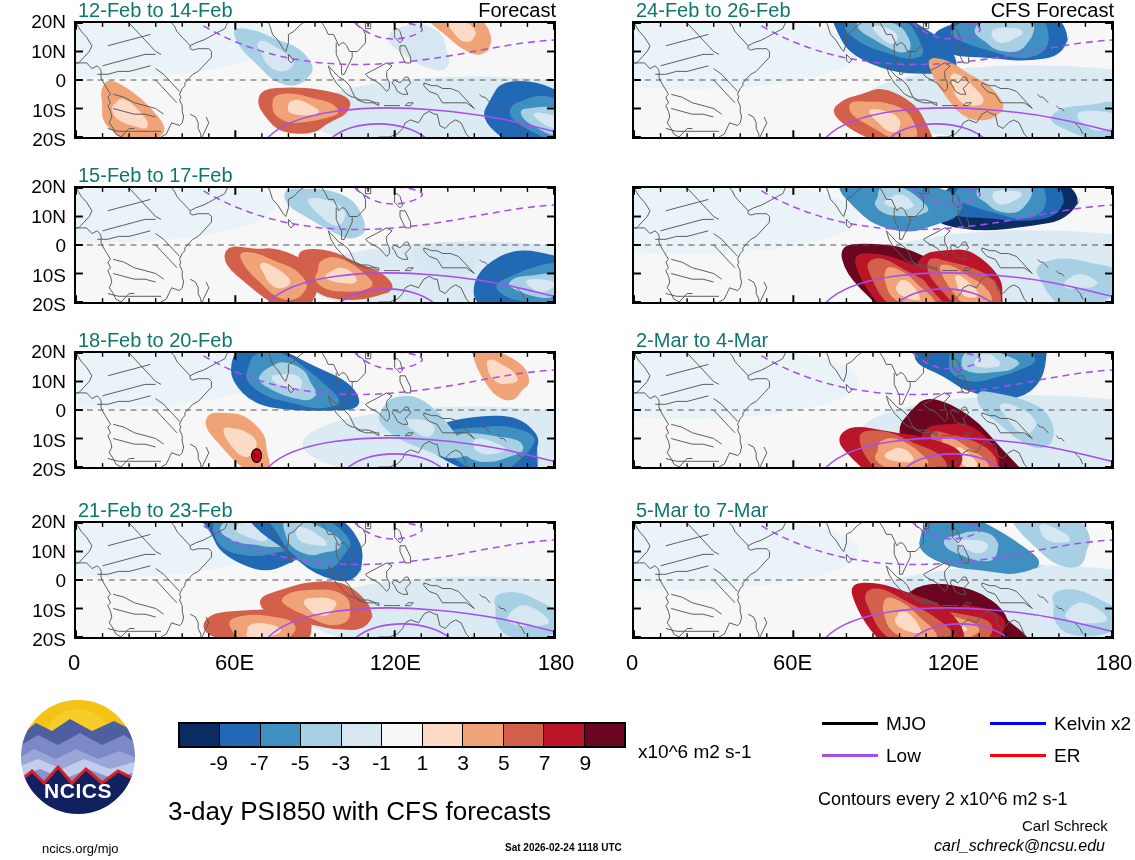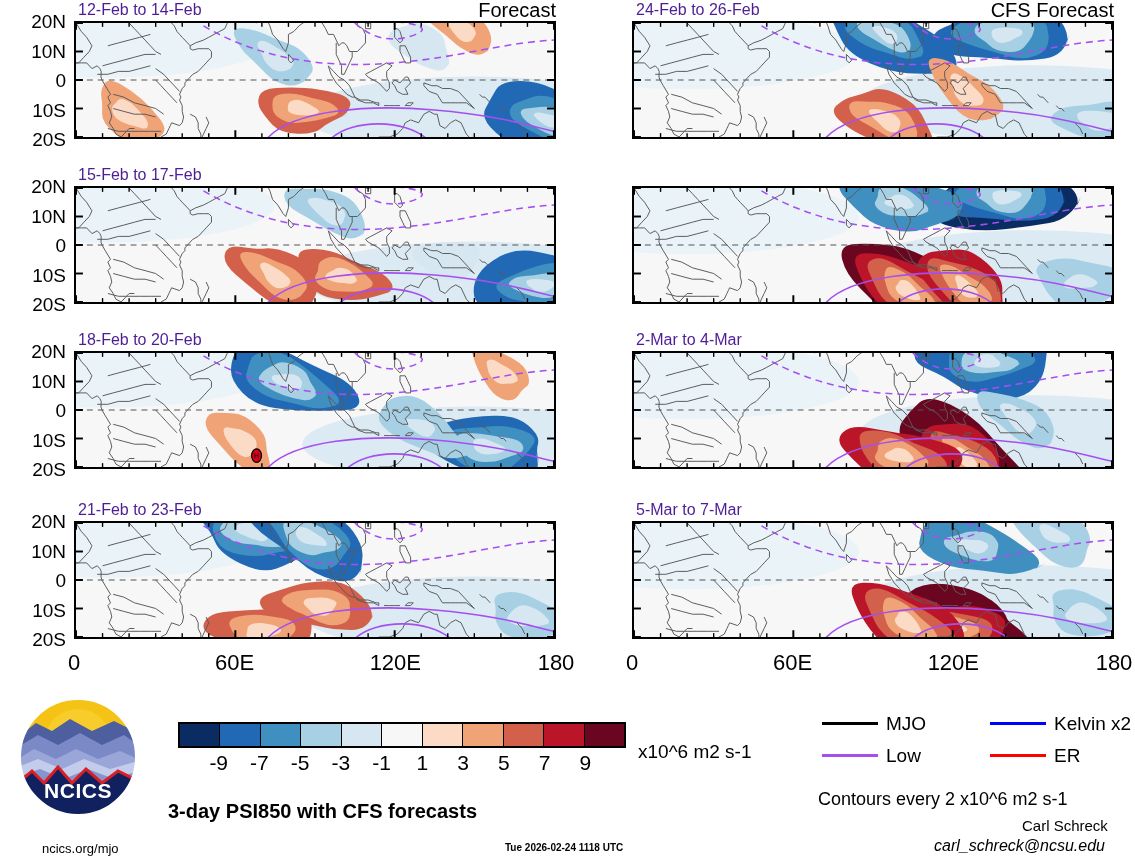--- a/index.html
+++ b/index.html
@@ -1,19 +1,19 @@
 <!DOCTYPE html>
 <html><head>
 <meta charset="utf-8">
 <title>3-day PSI850 with CFS forecasts</title>
 <style>
   html,body{margin:0;padding:0;background:#ffffff;}
   body{width:1135px;height:860px;position:relative;overflow:hidden;
        font-family:"Liberation Sans",sans-serif;color:#000;}
-  .panel-title{position:absolute;font-size:16px;line-height:20px;color:#4c1d95;white-space:nowrap;}
+  .panel-title{position:absolute;font-size:20px;line-height:20px;color:#0f766e;white-space:nowrap;}
   .panel-right-label{position:absolute;font-size:20px;line-height:20px;color:#000;white-space:nowrap;}
 
   .map{position:absolute;border:2px solid #000;box-sizing:border-box;overflow:hidden;background:#ffffff;}
   .map svg{display:block;width:100%;height:100%;}
 
   .ylab{position:absolute;font-size:19px;line-height:19px;text-align:right;white-space:nowrap;}
   .xlab{position:absolute;font-size:22px;line-height:22px;white-space:nowrap;}
 
   
   .cbar{position:absolute;display:flex;border:2px solid #000;box-sizing:border-box;}
@@ -21,21 +21,21 @@
   .cbar i:last-child{border-right:none;}
   .cbar-ticks{position:absolute;}
   .cbar-ticks span{position:absolute;font-size:21px;line-height:21px;transform:translateX(-50%);white-space:nowrap;}
   .cbar-units{position:absolute;font-size:19px;line-height:19px;white-space:nowrap;}
 
   
   .leg-item{position:absolute;display:flex;align-items:center;gap:8px;}
   .leg-line{display:block;width:56px;height:3px;}
   .leg-text{font-size:19px;line-height:19px;white-space:nowrap;}
 
-  .maintitle{position:absolute;font-size:20px;line-height:32px;white-space:nowrap;font-weight:bold;}
+  .maintitle{position:absolute;font-size:26px;line-height:32px;white-space:nowrap;}
   .contnote{position:absolute;font-size:18px;line-height:18px;white-space:nowrap;}
   .author{position:absolute;font-size:15px;line-height:15px;white-space:nowrap;}
   .email{position:absolute;font-size:16px;line-height:16px;white-space:nowrap;}
   .siteurl{position:absolute;font-size:13px;line-height:13px;white-space:nowrap;margin-left:36px;}
   .stamp{position:absolute;font-size:10px;line-height:10px;white-space:nowrap;font-weight:bold;}
 
   .logo{position:absolute;}
 </style>
 </head>
 <body>
@@ -1060,21 +1060,21 @@
       <span class="leg-line" style="background: rgb(255, 0, 0);"></span>
       <span class="leg-text">ER</span>
     </div>
   </div>
 
 <div class="maintitle" style="left:168px; top:795px;">3-day PSI850 with CFS forecasts</div>
 <div class="contnote" style="left:818px; top:790px;">Contours every 2 x10^6 m2 s-1</div>
 <div class="author" style="left:1022px; top:818px;">Carl Schreck</div>
 <div class="email" style="left:934px; top:838px;font-style:italic;">carl_schreck@ncsu.edu</div>
 <div class="siteurl" style="left:6px; top:842px;">ncics.org/mjo</div>
-<div class="stamp" style="left:505px; top:843px;">Tue 2026-02-24 1118 UTC</div>
+<div class="stamp" style="left:505px; top:843px;">Sat 2026-02-24 1118 UTC</div>
 
 <div class="logo" style="left:18px; top:697px; width:120px; height:120px;">
   <svg viewBox="0 0 120 120" width="120" height="120">
     <defs>
         <clipPath id="lg">
           <circle cx="60" cy="60" r="58"></circle>
         </clipPath>
       </defs>
     <circle cx="60" cy="60" r="58" fill="#11205e"></circle>
     <g clip-path="url(#lg)">

